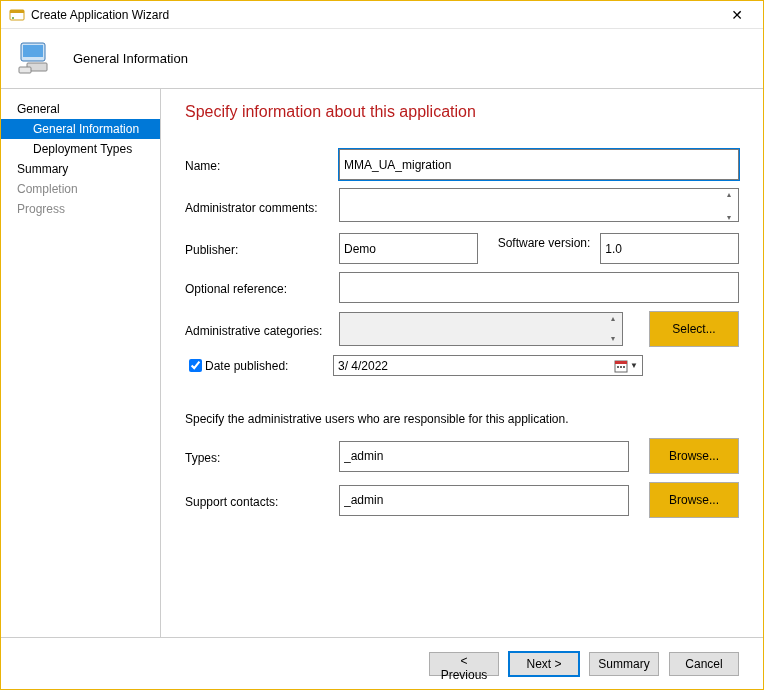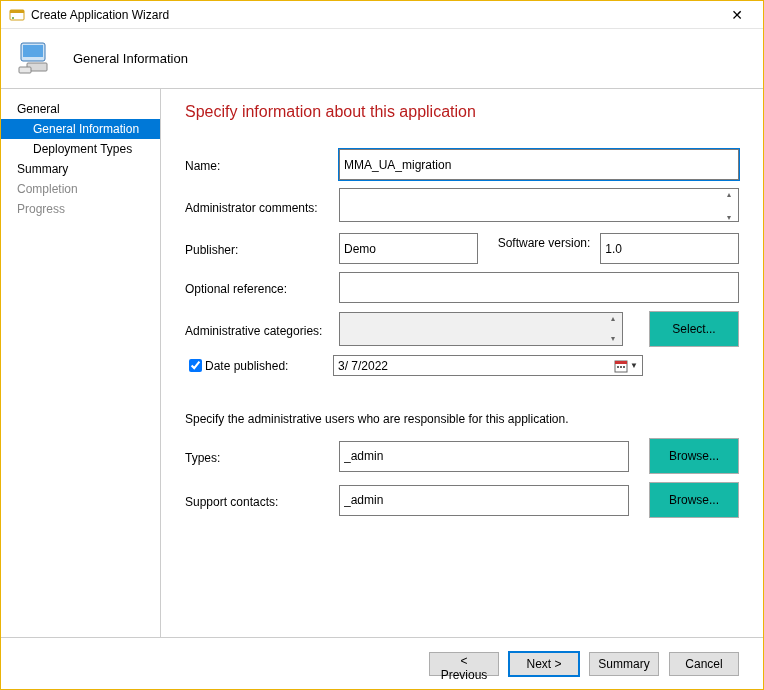--- a/index.html
+++ b/index.html
@@ -126,21 +126,21 @@
     padding: 3px 10px 0 20px;
     white-space: nowrap;
   }
   .row-split { display:flex; align-items:flex-start; flex:1; }
   .row-split .half { flex:1; }
   .btn-aside {
     width: 90px;
     height: 36px;
     margin-left: 12px;
     border: 1px solid #adadad;
-    background: #14b8a6;
+    background: #eab308;
     font-family: inherit;
     font-size: 12px;
     cursor: default;
   }
 
   .catbox {
     flex:1;
     height: 34px;
     border:1px solid #7a7a7a;
     background:#f0f0f0;
@@ -284,21 +284,21 @@
           </div>
           <button class="btn-aside">Select...</button>
         </div>
 
         <div class="form-row">
           <label class="check-label">
             <input type="checkbox" checked="" style="">
             <span>Date published:</span>
           </label>
           <div class="datebox" style="max-width:310px;">
-            <span>3/  7/2022</span>
+            <span>3/  4/2022</span>
             <span class="dd">
               <svg class="cal" viewBox="0 0 14 14">
                 <rect x="1" y="2" width="12" height="11" fill="#fff" stroke="#666"></rect>
                 <rect x="1" y="2" width="12" height="3" fill="#c33"></rect>
                 <rect x="3" y="7" width="2" height="2" fill="#666"></rect>
                 <rect x="6" y="7" width="2" height="2" fill="#666"></rect>
                 <rect x="9" y="7" width="2" height="2" fill="#666"></rect>
               </svg>
               <span style="font-size:8px;color:#333;">▼</span>
             </span>

